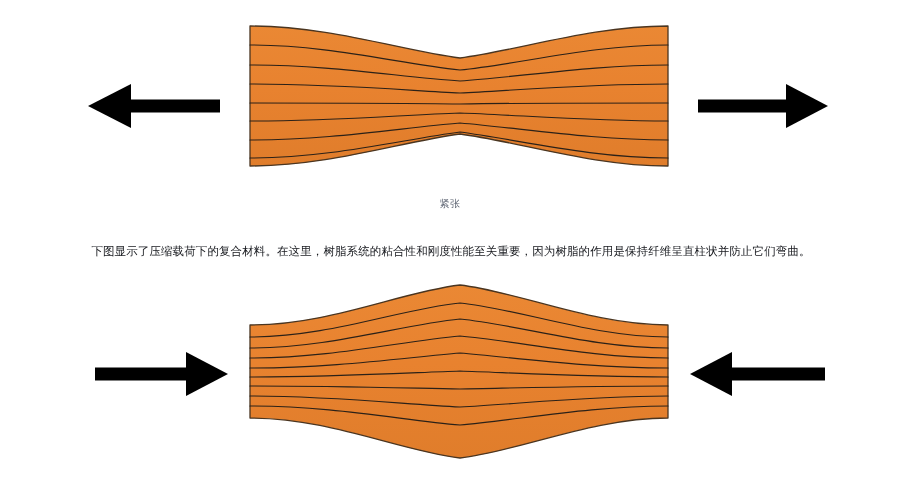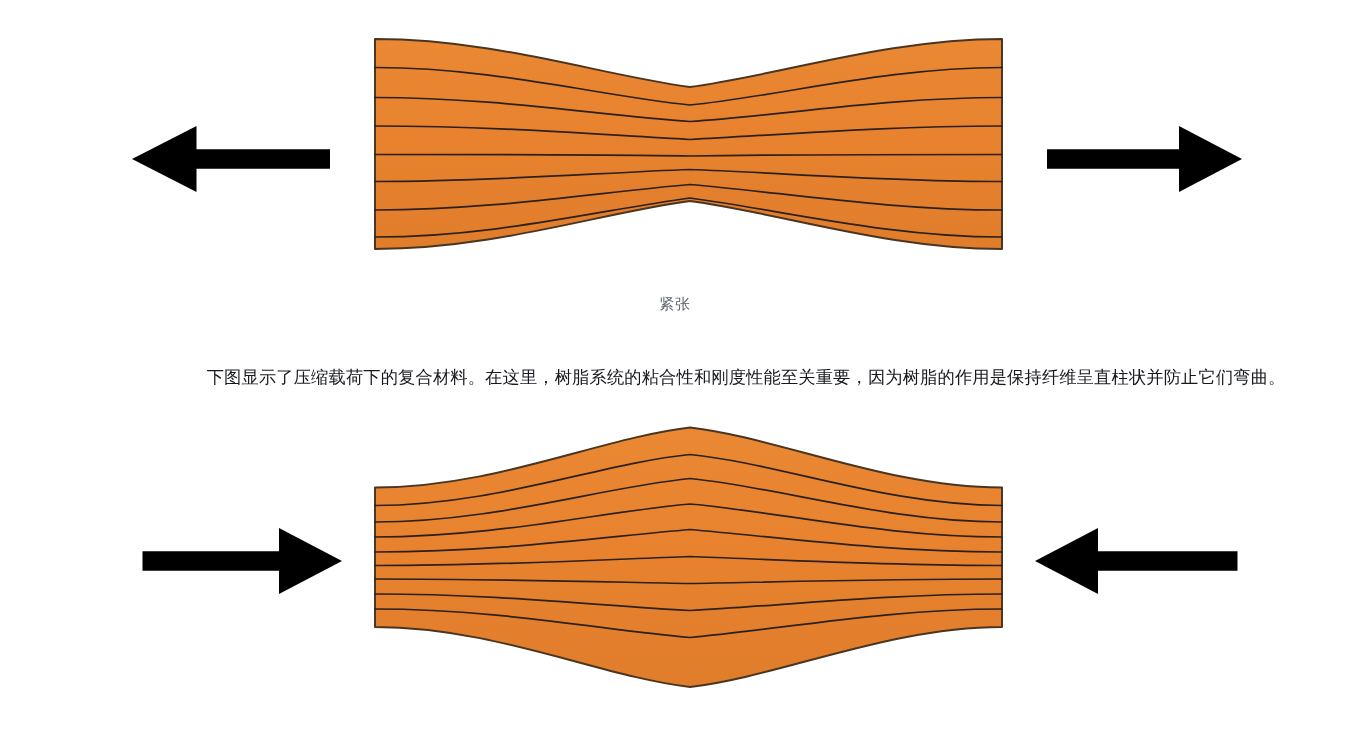--- a/index.html
+++ b/index.html
@@ -45,21 +45,21 @@
 
   .body-paragraph {
     position: absolute;
     left: 45px;
     top: 231px;
     width: 812px;
     font-size: 11.5px;
     line-height: 17px;
     color: #16181d;
     letter-spacing: 0.1px;
-    text-align: right;
+    text-align: center;
     white-space: nowrap;
   }
 </style>
 </head>
 <body>
 
 <div class="figure" id="figure-tension">
 
   <svg class="figure-canvas" width="900" height="210" viewBox="0 0 900 210">
 

